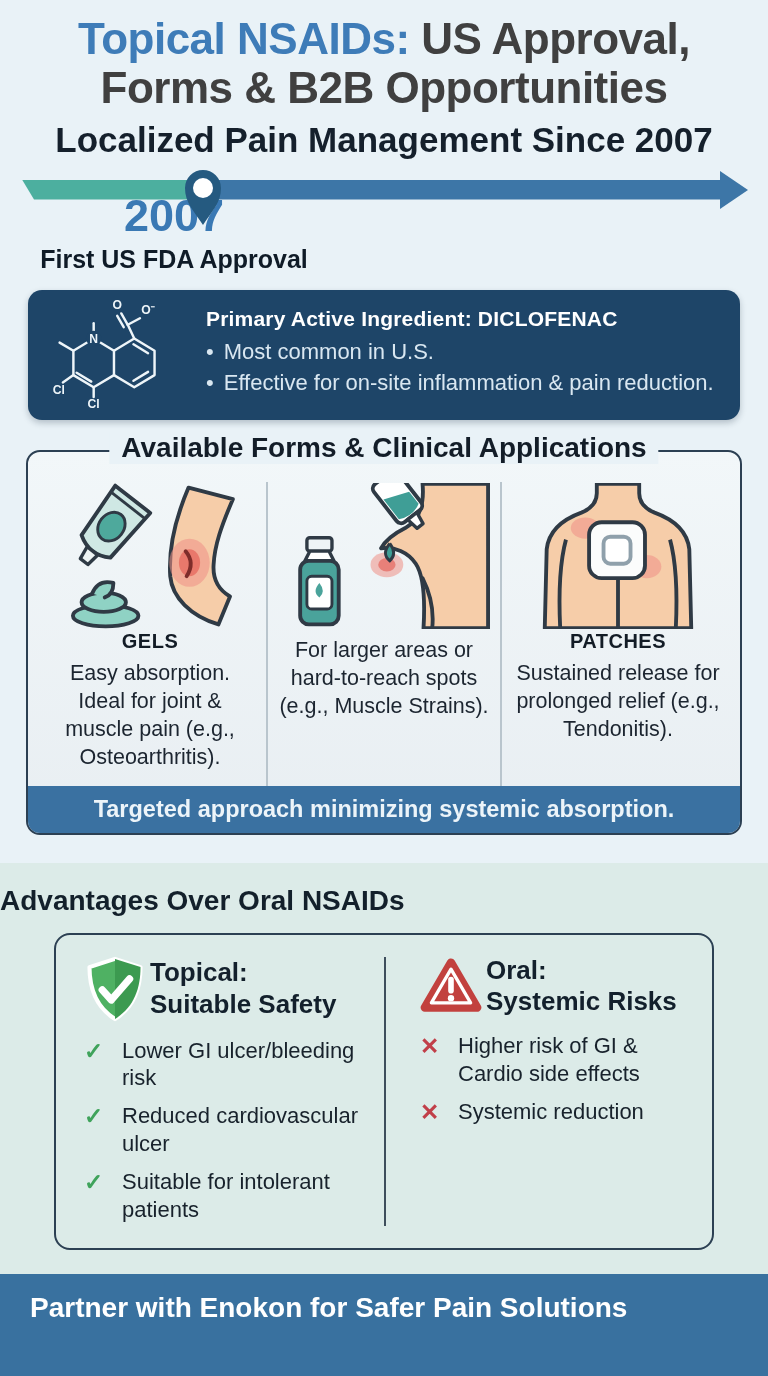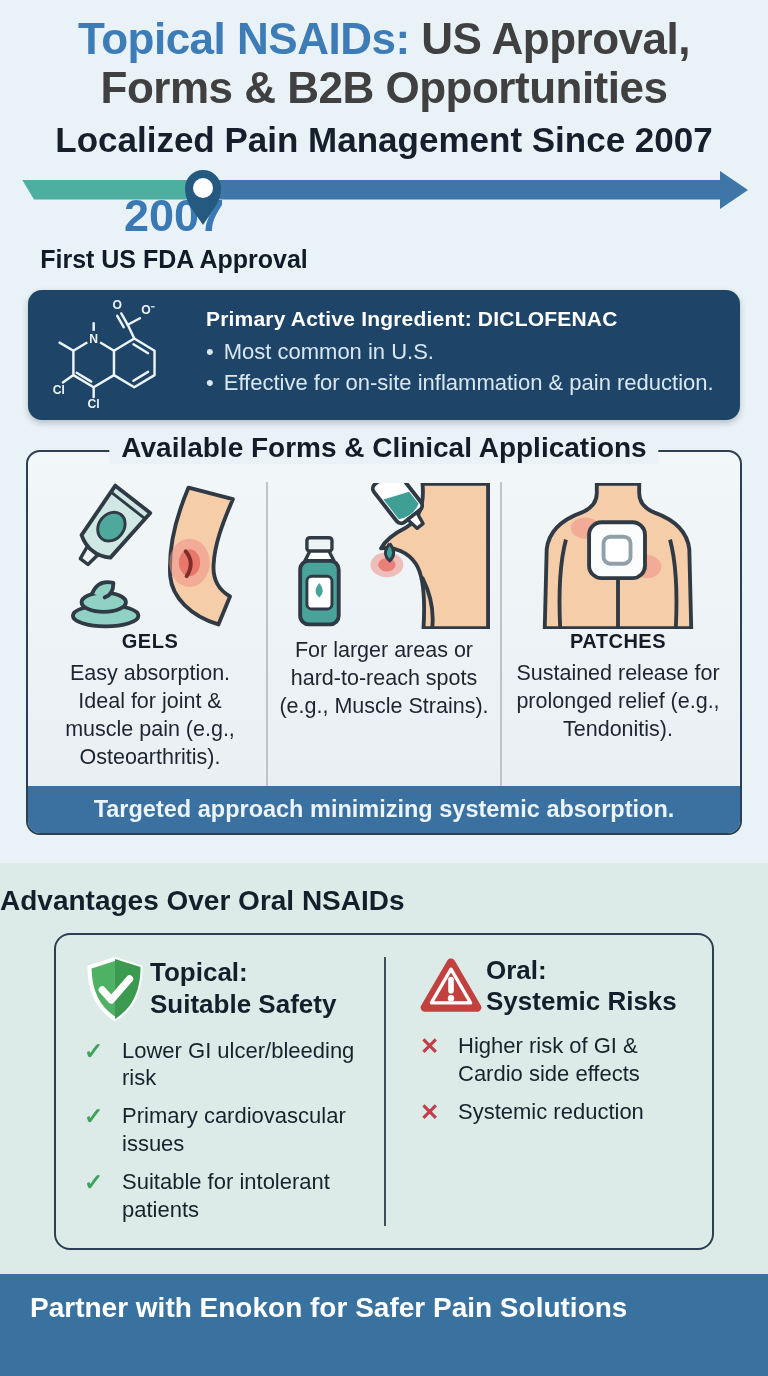--- a/index.html
+++ b/index.html
@@ -246,21 +246,21 @@
             <span>Suitable Safety</span>
           </div>
         </div>
         <ul class="adv-list">
           <li>
             <span class="mark check">✓</span>
             <span>Lower GI ulcer/bleeding risk</span>
           </li>
           <li>
             <span class="mark check">✓</span>
-            <span>Primary cardiovascular issues</span>
+            <span>Reduced cardiovascular ulcer</span>
           </li>
           <li>
             <span class="mark check">✓</span>
             <span>Suitable for intolerant patients</span>
           </li>
         </ul>
       </div>
 
       <div class="half right">
         <div class="half-head">

